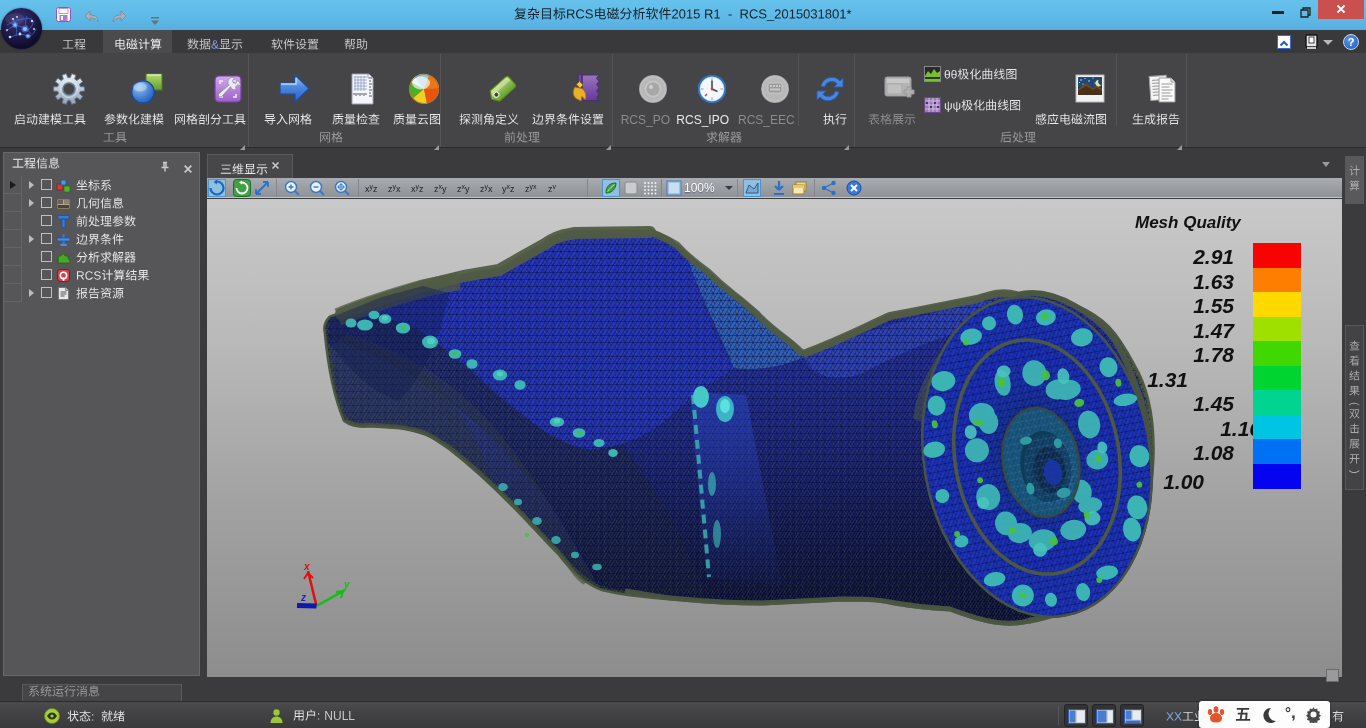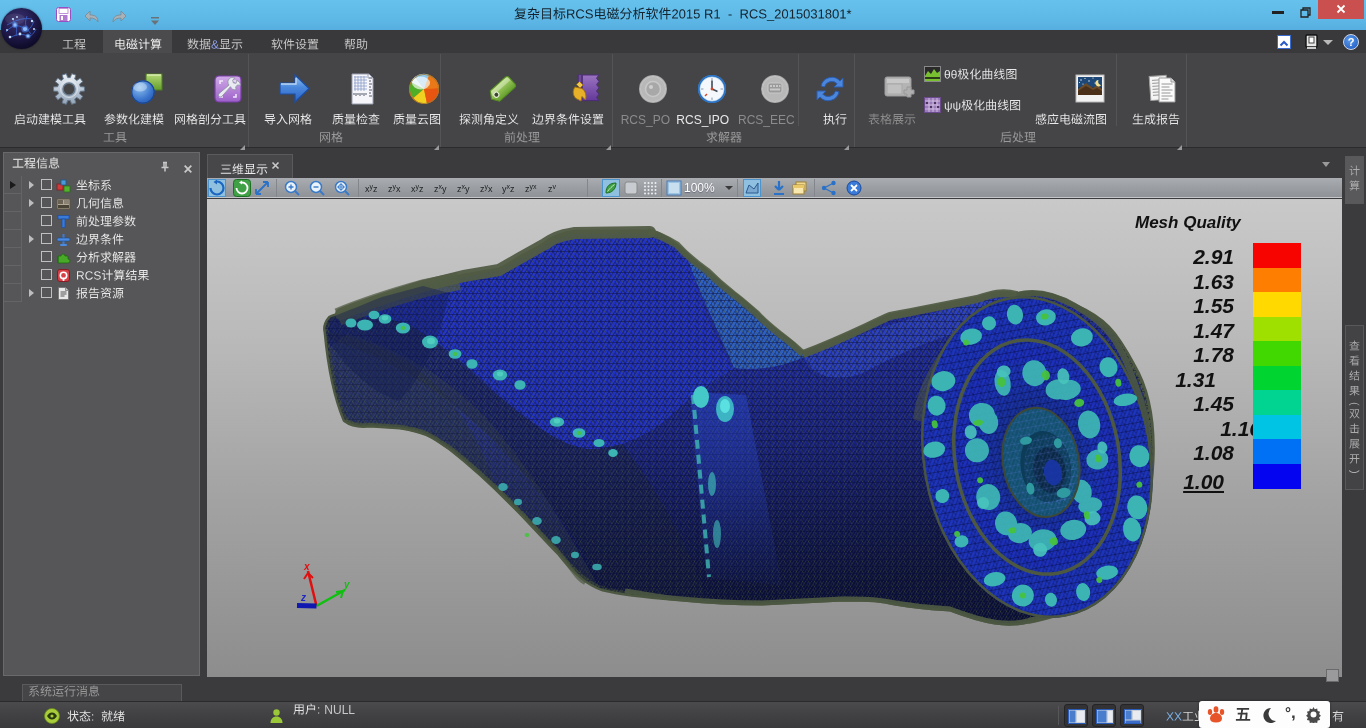--- a/index.html
+++ b/index.html
@@ -882,25 +882,25 @@
 <text x="137" y="389" font-size="10" fill="#10c010" font-weight="bold" font-style="italic">y</text>
 </svg>
 
 
 <div id="legend-title" class="abs" style="left:928px; top:14px;">Mesh Quality</div>
 <div class="leg-num" style="left:967px; top:46px;">2.91</div>
 <div class="leg-num" style="left:967px; top:71px;">1.63</div>
 <div class="leg-num" style="left:967px; top:95px;">1.55</div>
 <div class="leg-num" style="left:967px; top:120px;">1.47</div>
 <div class="leg-num" style="left:967px; top:144px;">1.78</div>
-<div class="leg-num" style="left:949px; top:169px;">1.31</div>
+<div class="leg-num" style="left:921px; top:169px;">1.31</div>
 <div class="leg-num" style="left:967px; top:193px;">1.45</div>
 <div class="leg-num" style="left:994px; top:218px;">1.16</div>
 <div class="leg-num" style="left:967px; top:242px;">1.08</div>
-<div class="leg-num" style="left:957px; top:271px;text-decoration:underline;">1.00</div>
+<div class="leg-num" style="left:937px; top:271px;">1.00</div>
 <div class="leg-block" style="top:44px; height:25px; background:#F80400;"></div>
 <div class="leg-block" style="top:69px; height:24px; background:#FD7E00;"></div>
 <div class="leg-block" style="top:93px; height:25px; background:#FFD900;"></div>
 <div class="leg-block" style="top:118px; height:24px; background:#A0E000;"></div>
 <div class="leg-block" style="top:142px; height:25px; background:#40D800;"></div>
 <div class="leg-block" style="top:167px; height:24px; background:#00D430;"></div>
 <div class="leg-block" style="top:191px; height:25px; background:#00D490;"></div>
 <div class="leg-block" style="top:216px; height:24px; background:#00C4E4;"></div>
 <div class="leg-block" style="top:240px; height:25px; background:#0070F4;"></div>
 <div class="leg-block" style="top:265px; height:25px; background:#0404F0;"></div>
@@ -965,21 +965,21 @@
   <div class="abs" style="left:67px; top:707px; position:fixed;"></div>
   <span class="abs" style="left:67px; top:8px;"><svg width="59" height="13" viewBox="0 -10.6 59 13">
           <path d="M4.3 -6.5H11.4V-5.6H4.3ZM8.0 -6.2Q8.3 -4.7 8.7 -3.5Q9.2 -2.3 10.0 -1.3Q10.7 -0.4 11.7 0.2Q11.6 0.3 11.4 0.4Q11.3 0.5 11.2 0.7Q11.1 0.8 11.0 0.9Q10.0 0.3 9.3 -0.7Q8.5 -1.8 8.0 -3.1Q7.5 -4.4 7.2 -6.0ZM8.9 -9.3 9.6 -9.7Q9.8 -9.4 10.1 -9.0Q10.4 -8.6 10.7 -8.2Q10.9 -7.9 11.0 -7.6L10.3 -7.1Q10.2 -7.4 9.9 -7.8Q9.7 -8.2 9.4 -8.6Q9.2 -9.0 8.9 -9.3ZM7.1 -10.1H8.0V-7.3Q8.0 -6.3 7.8 -5.2Q7.7 -4.2 7.4 -3.1Q7.1 -2.0 6.4 -1.0Q5.8 0.0 4.7 0.9Q4.5 0.8 4.3 0.6Q4.1 0.5 3.9 0.4Q5.0 -0.5 5.6 -1.5Q6.3 -2.5 6.6 -3.5Q6.9 -4.5 7.0 -5.4Q7.1 -6.4 7.1 -7.3ZM3.0 -10.1H3.9V0.9H3.0ZM0.6 -8.1 1.3 -8.5Q1.6 -8.2 1.9 -7.8Q2.2 -7.4 2.4 -7.0Q2.7 -6.6 2.8 -6.3L2.1 -5.8Q2.0 -6.1 1.7 -6.5Q1.5 -6.9 1.2 -7.3Q0.9 -7.7 0.6 -8.1ZM0.4 -2.3Q0.9 -2.7 1.6 -3.4Q2.4 -4.0 3.1 -4.7L3.5 -4.0Q2.8 -3.4 2.2 -2.7Q1.5 -2.1 0.9 -1.6Z M12.7 -8.4H23.4V-7.6H12.7ZM17.6 -10.1H18.5Q18.4 -9.2 18.3 -8.4Q18.1 -7.5 17.7 -6.8Q17.4 -6.0 16.8 -5.3Q16.2 -4.6 15.3 -4.1Q14.4 -3.6 13.1 -3.2Q13.0 -3.4 12.8 -3.6Q12.7 -3.8 12.5 -4.0Q13.8 -4.3 14.7 -4.8Q15.5 -5.3 16.1 -5.8Q16.6 -6.4 16.9 -7.1Q17.2 -7.8 17.4 -8.6Q17.5 -9.3 17.6 -10.1ZM18.7 -8.3Q19.2 -6.7 20.4 -5.6Q21.7 -4.5 23.5 -4.1Q23.4 -4.0 23.3 -3.9Q23.2 -3.7 23.1 -3.6Q23.0 -3.4 22.9 -3.3Q21.6 -3.6 20.6 -4.3Q19.7 -5.0 19.0 -5.9Q18.3 -6.9 17.8 -8.1ZM16.6 -4.9 17.3 -5.4Q17.7 -5.2 18.1 -4.9Q18.4 -4.7 18.8 -4.4Q19.1 -4.2 19.3 -4.0L18.5 -3.4Q18.3 -3.7 18.0 -3.9Q17.7 -4.2 17.3 -4.4Q16.9 -4.7 16.6 -4.9ZM15.2 -2.9H16.1V-0.5Q16.1 -0.3 16.3 -0.2Q16.5 -0.1 17.0 -0.1Q17.1 -0.1 17.4 -0.1Q17.7 -0.1 18.0 -0.1Q18.3 -0.1 18.7 -0.1Q19.0 -0.1 19.3 -0.1Q19.6 -0.1 19.7 -0.1Q20.1 -0.1 20.2 -0.2Q20.4 -0.3 20.4 -0.6Q20.5 -0.9 20.5 -1.5Q20.6 -1.5 20.8 -1.4Q20.9 -1.3 21.1 -1.3Q21.2 -1.2 21.4 -1.2Q21.3 -0.4 21.2 -0.0Q21.0 0.4 20.7 0.5Q20.4 0.7 19.8 0.7Q19.7 0.7 19.4 0.7Q19.1 0.7 18.8 0.7Q18.4 0.7 18.0 0.7Q17.6 0.7 17.4 0.7Q17.1 0.7 17.0 0.7Q16.3 0.7 15.9 0.6Q15.5 0.5 15.4 0.2Q15.2 -0.1 15.2 -0.5ZM16.9 -3.2 17.6 -3.6Q18.0 -3.3 18.3 -2.9Q18.7 -2.6 19.0 -2.2Q19.4 -1.9 19.6 -1.6L18.8 -1.1Q18.6 -1.4 18.3 -1.7Q18.0 -2.1 17.6 -2.5Q17.3 -2.9 16.9 -3.2ZM21.0 -2.8 21.8 -3.1Q22.1 -2.6 22.4 -2.0Q22.7 -1.4 22.9 -0.9Q23.2 -0.3 23.3 0.1L22.4 0.4Q22.3 -0.0 22.1 -0.6Q21.9 -1.1 21.6 -1.7Q21.3 -2.3 21.0 -2.8ZM13.9 -2.9 14.6 -2.6Q14.5 -2.1 14.3 -1.6Q14.2 -1.0 13.9 -0.5Q13.7 0.1 13.5 0.5L12.7 0.1Q12.9 -0.3 13.1 -0.8Q13.4 -1.3 13.6 -1.9Q13.7 -2.4 13.9 -2.9Z" fill="#E8E8E8"></path>
           <path d="M25.1 -5.1V-6.3H26.2V-5.1ZM25.1 0.0V-1.2H26.2V0.0Z" fill="#E8E8E8"></path>
           <path d="M36.1 -6.1V-4.7H38.8V-6.1ZM35.3 -6.8H39.7V-3.9H35.3ZM34.7 -8.6H40.2V-7.8H34.7ZM40.3 -7.0H45.5V-6.1H40.3ZM42.7 -5.2H43.5V-0.5Q43.5 -0.3 43.5 -0.2Q43.5 -0.1 43.6 -0.1Q43.7 -0.0 43.7 -0.0Q43.8 -0.0 43.9 -0.0Q44.0 -0.0 44.1 -0.0Q44.3 -0.0 44.4 -0.0Q44.5 -0.0 44.6 -0.0Q44.7 -0.0 44.8 -0.1Q44.9 -0.1 44.9 -0.4Q45.0 -0.6 45.0 -0.9Q45.0 -1.3 45.0 -1.7Q45.1 -1.6 45.3 -1.5Q45.5 -1.4 45.7 -1.3Q45.7 -0.9 45.7 -0.5Q45.6 -0.1 45.6 0.1Q45.5 0.4 45.2 0.6Q45.1 0.6 44.9 0.6Q44.7 0.7 44.5 0.7Q44.4 0.7 44.3 0.7Q44.1 0.7 44.0 0.7Q43.8 0.7 43.7 0.7Q43.5 0.7 43.3 0.6Q43.1 0.6 43.0 0.5Q42.8 0.4 42.8 0.1Q42.7 -0.1 42.7 -0.6ZM42.0 -10.1H42.8Q42.8 -8.9 42.8 -7.7Q42.7 -6.5 42.6 -5.3Q42.5 -4.1 42.1 -2.9Q41.8 -1.8 41.3 -0.8Q40.8 0.2 40.0 1.0Q39.9 0.8 39.7 0.7Q39.5 0.5 39.3 0.4Q40.1 -0.3 40.6 -1.2Q41.1 -2.1 41.4 -3.2Q41.7 -4.3 41.8 -5.5Q41.9 -6.7 41.9 -7.8Q42.0 -9.0 42.0 -10.1ZM37.2 -4.2H38.0V-0.0Q38.0 0.3 37.9 0.5Q37.8 0.7 37.6 0.8Q37.4 0.8 37.1 0.9Q36.8 0.9 36.3 0.9Q36.3 0.7 36.2 0.5Q36.1 0.3 36.0 0.1Q36.4 0.1 36.6 0.1Q36.9 0.1 37.0 0.1Q37.2 0.1 37.2 -0.0ZM35.8 -3.3 36.5 -3.1Q36.3 -2.3 36.0 -1.5Q35.7 -0.7 35.3 -0.2Q35.2 -0.2 35.1 -0.3Q35.0 -0.4 34.9 -0.5Q34.7 -0.6 34.6 -0.6Q35.0 -1.1 35.3 -1.8Q35.6 -2.5 35.8 -3.3ZM38.4 -3.1 39.1 -3.4Q39.4 -2.9 39.6 -2.3Q39.9 -1.7 40.0 -1.3L39.3 -1.0Q39.2 -1.4 39.0 -2.0Q38.7 -2.6 38.4 -3.1ZM43.3 -9.2 43.9 -9.5Q44.3 -9.1 44.6 -8.6Q45.0 -8.1 45.1 -7.8L44.5 -7.4Q44.4 -7.6 44.2 -7.9Q44.0 -8.2 43.8 -8.6Q43.5 -8.9 43.3 -9.2ZM36.7 -9.9 37.5 -10.1Q37.8 -9.7 38.0 -9.2Q38.2 -8.8 38.2 -8.4L37.4 -8.2Q37.3 -8.5 37.1 -9.0Q36.9 -9.5 36.7 -9.9Z M51.2 -8.6H55.6V-7.8H51.2ZM52.4 -2.3H56.4V-1.6H52.4ZM52.4 -0.3H56.4V0.4H52.4ZM50.6 -6.3H57.6V-5.5H50.6ZM53.2 -10.1H54.0V-5.8H53.2ZM52.0 -4.3H56.8V0.9H56.0V-3.6H52.9V0.9H52.0ZM56.5 -9.4 57.3 -9.2Q56.2 -7.0 54.6 -5.4Q52.9 -3.7 50.9 -2.7Q50.8 -2.8 50.7 -2.9Q50.6 -3.1 50.5 -3.2Q50.4 -3.4 50.3 -3.4Q52.3 -4.4 53.9 -5.9Q55.5 -7.4 56.5 -9.4ZM46.9 -2.2Q46.9 -2.3 46.8 -2.4Q46.8 -2.6 46.7 -2.7Q46.7 -2.9 46.6 -3.0Q46.8 -3.0 47.0 -3.2Q47.2 -3.4 47.5 -3.8Q47.7 -3.9 48.0 -4.3Q48.3 -4.7 48.6 -5.2Q49.0 -5.7 49.3 -6.3Q49.7 -6.9 50.0 -7.5L50.7 -7.1Q50.0 -5.9 49.2 -4.7Q48.3 -3.5 47.5 -2.6V-2.6Q47.5 -2.6 47.4 -2.6Q47.3 -2.5 47.2 -2.5Q47.1 -2.4 47.0 -2.3Q46.9 -2.3 46.9 -2.2ZM46.9 -2.2 46.8 -2.9 47.3 -3.2 50.3 -3.7Q50.3 -3.6 50.3 -3.4Q50.3 -3.1 50.3 -3.0Q49.2 -2.8 48.6 -2.7Q48.0 -2.5 47.6 -2.4Q47.3 -2.4 47.1 -2.3Q47.0 -2.2 46.9 -2.2ZM46.8 -5.1Q46.8 -5.2 46.7 -5.3Q46.7 -5.5 46.6 -5.6Q46.6 -5.8 46.5 -5.9Q46.7 -5.9 46.8 -6.1Q47.0 -6.3 47.2 -6.6Q47.3 -6.8 47.5 -7.1Q47.7 -7.5 47.9 -8.0Q48.1 -8.4 48.3 -9.0Q48.6 -9.5 48.7 -10.1L49.6 -9.7Q49.3 -8.9 48.9 -8.2Q48.5 -7.5 48.1 -6.8Q47.7 -6.1 47.3 -5.6V-5.5Q47.3 -5.5 47.2 -5.5Q47.2 -5.4 47.1 -5.4Q46.9 -5.3 46.9 -5.2Q46.8 -5.1 46.8 -5.1ZM46.8 -5.1 46.8 -5.7 47.2 -6.0 49.4 -6.2Q49.3 -6.0 49.3 -5.8Q49.3 -5.6 49.3 -5.5Q48.6 -5.4 48.1 -5.3Q47.6 -5.3 47.4 -5.2Q47.1 -5.2 47.0 -5.1Q46.9 -5.1 46.8 -5.1ZM46.6 -0.6Q47.1 -0.7 47.7 -0.9Q48.4 -1.0 49.1 -1.2Q49.9 -1.4 50.6 -1.6L50.7 -0.8Q49.7 -0.5 48.6 -0.3Q47.6 0.0 46.8 0.2Z" fill="#E8E8E8"></path>
         </svg></span>
   <svg class="abs" style="left:269px; top:6px;" width="15" height="16" viewBox="0 0 15 16">
     <circle cx="7.5" cy="4.5" r="3.2" fill="#9ac838"></circle>
     <path d="M1.5 15 c0,-4 2.5,-6.5 6,-6.5 c3.5,0 6,2.5 6,6.5 Z" fill="#9ac838"></path>
       </svg>
-  <span class="abs" style="left:293px; top:1px;"><svg width="28" height="13" viewBox="0 -10.6 28 13">
+  <span class="abs" style="left:293px; top:7px;"><svg width="28" height="13" viewBox="0 -10.6 28 13">
           <path d="M2.3 -9.2H10.1V-8.4H2.3ZM2.3 -6.4H10.1V-5.6H2.3ZM2.3 -3.6H10.1V-2.7H2.3ZM1.8 -9.2H2.7V-4.9Q2.7 -4.2 2.7 -3.4Q2.6 -2.6 2.4 -1.8Q2.3 -1.0 2.0 -0.3Q1.6 0.4 1.1 1.0Q1.0 0.9 0.9 0.8Q0.8 0.7 0.6 0.6Q0.5 0.5 0.4 0.4Q0.9 -0.1 1.2 -0.8Q1.5 -1.5 1.6 -2.2Q1.8 -2.9 1.8 -3.6Q1.8 -4.3 1.8 -4.9ZM9.8 -9.2H10.6V-0.3Q10.6 0.2 10.5 0.4Q10.4 0.6 10.1 0.7Q9.8 0.9 9.3 0.9Q8.7 0.9 7.9 0.9Q7.8 0.7 7.7 0.5Q7.6 0.2 7.5 0.0Q8.0 0.0 8.4 0.0Q8.7 0.0 9.0 0.0Q9.3 0.0 9.4 0.0Q9.6 0.0 9.7 -0.0Q9.8 -0.1 9.8 -0.3ZM5.6 -8.9H6.5V0.8H5.6Z M14.0 -8.2H15.0V-5.6Q15.0 -4.9 14.9 -4.0Q14.8 -3.1 14.7 -2.3Q14.5 -1.4 14.1 -0.5Q13.8 0.3 13.2 1.0Q13.1 0.9 13.0 0.8Q12.8 0.7 12.7 0.6Q12.5 0.5 12.4 0.5Q13.0 -0.2 13.3 -1.0Q13.6 -1.7 13.8 -2.5Q13.9 -3.4 14.0 -4.1Q14.0 -4.9 14.0 -5.6ZM17.3 -9.9 18.2 -10.1Q18.4 -9.7 18.6 -9.2Q18.8 -8.7 18.9 -8.4L18.0 -8.1Q17.9 -8.5 17.7 -9.0Q17.5 -9.5 17.3 -9.9ZM14.6 -8.2H22.1V-3.3H21.2V-7.4H14.6ZM14.6 -5.0H21.7V-4.1H14.6Z" fill="#E8E8E8"></path>
           <path d="M25.1 -5.1V-6.3H26.2V-5.1ZM25.1 0.0V-1.2H26.2V0.0Z" fill="#E8E8E8"></path>
         </svg>&nbsp;<span style="color:#C8C8C8; font-size:12px; vertical-align:2px;">NULL</span></span>
   <div class="abs" style="left:1058px; top:4px; width:1px; height:19px; background:#2e2e30; border-right:1px solid #57575a;"></div>
   <div class="abs" style="left:1064px; top:2px; width:24px; height:23px; background:#333336; border:1px solid #242426; border-radius:3px;">
     <svg width="18" height="15" viewBox="0 0 18 15" style="margin:4px 3px;">
           <rect x="0.5" y="0.5" width="17" height="14" fill="#c8d0da" stroke="#2a5cb8" stroke-width="1"></rect>
           <rect x="1.5" y="1.5" width="6" height="12" fill="#4a7ecd"></rect>
           <rect x="9" y="2" width="7.5" height="11" fill="#e8ecf0"></rect>
         </svg></div>

